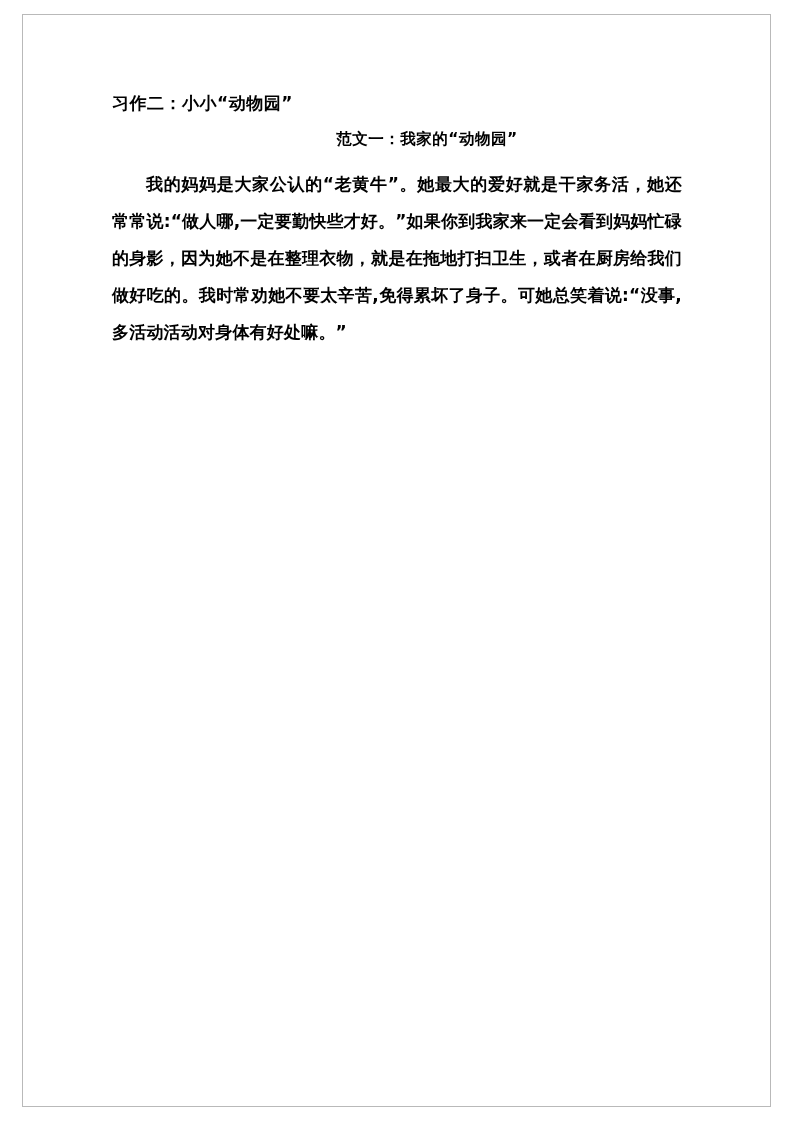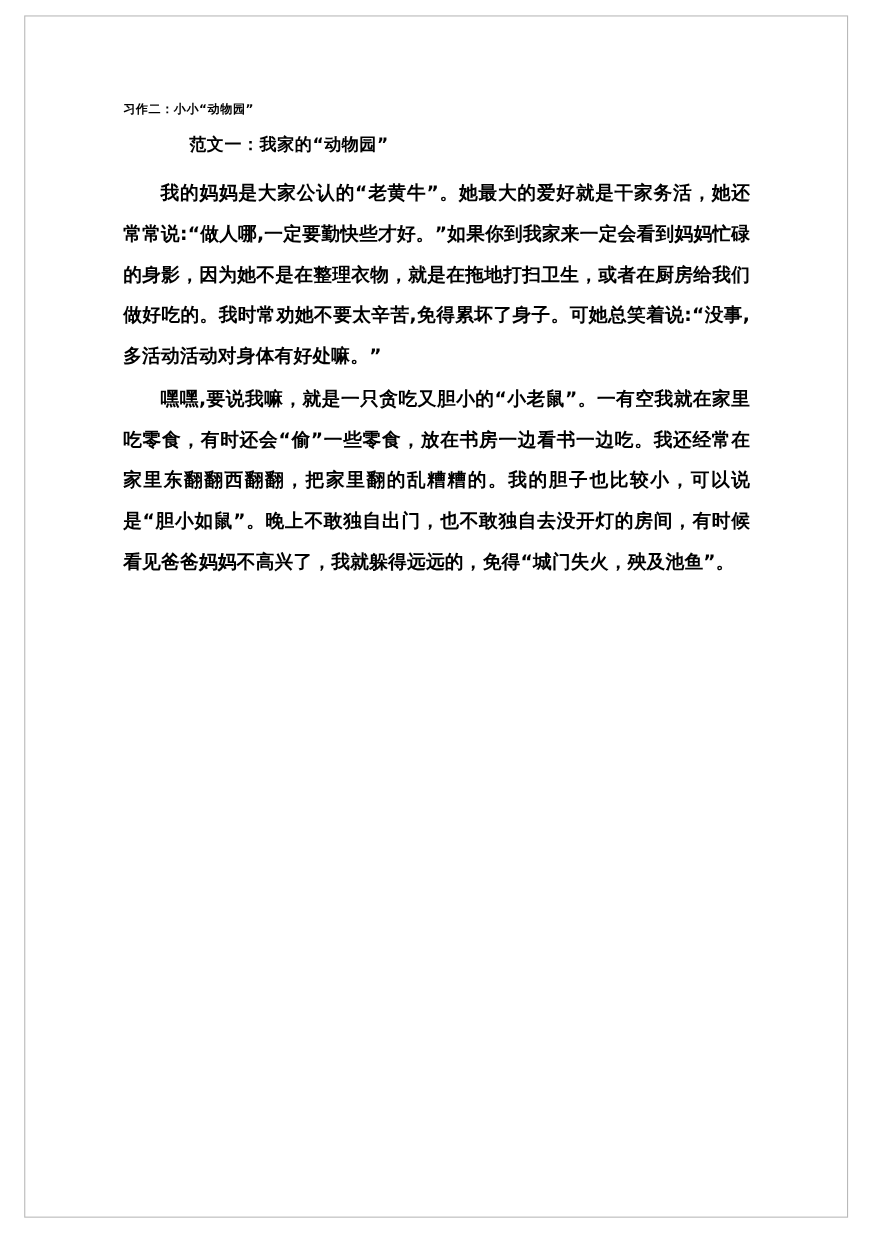--- a/index.html
+++ b/index.html
@@ -33,30 +33,31 @@
     left: 112px;
     top: 92px;
     width: 570px;
   }
   .doc-line {
     font-family: "DejaVu Sans", "Liberation Sans", sans-serif;
     color: #000000;
     font-weight: 700;
   }
   .title-1 {
-    font-size: 11px;
+    font-size: 17px;
     letter-spacing: 0.5px;
     margin-bottom: 14px;
     padding-left: 0px;
   }
   .title-2 {
     font-size: 15.5px;
     letter-spacing: 0.5px;
     margin-bottom: 16px;
     padding-left: 60px;
+    text-align: center;
   }
   .para {
     font-size: 17px;
     line-height: 37px;
     text-align: justify;
     text-justify: inter-ideograph;
     letter-spacing: 0.2px;
     margin: 0 0 2px 0;
   }
   .para.indent-deep {
@@ -75,17 +76,16 @@
   <div class="content">
 
     <div class="doc-line title-1">习作二：小小“动物园”</div>
 
     <div class="doc-line title-2">范文一：我家的“动物园”</div>
 
 
     <p class="doc-line para indent">我的妈妈是大家公认的“老黄牛”。她最大的爱好就是干家务活，她还常常说:“做人哪,一定要勤快些才好。”如果你到我家来一定会看到妈妈忙碌的身影，因为她不是在整理衣物，就是在拖地打扫卫生，或者在厨房给我们做好吃的。我时常劝她不要太辛苦,免得累坏了身子。可她总笑着说:“没事,多活动活动对身体有好处嘛。”</p>
 
 
-    <p class="doc-line para indent">嘿嘿,要说我嘛，就是一只贪吃又胆小的“小老鼠”。一有空我就在家里吃零食，有时还会“偷”一些零食，放在书房一边看书一边吃。我还经常在家里东翻翻西翻翻，把家里翻的乱糟糟的。我的胆子也比较小，可以说是“胆小如鼠”。晚上不敢独自出门，也不敢独自去没开灯的房间，有时候看见爸爸妈妈不高兴了，我就躲得远远的，免得“城门失火，殃及池鱼”。</p>
 
 
   </div>
 </div>
 
 </body></html>

